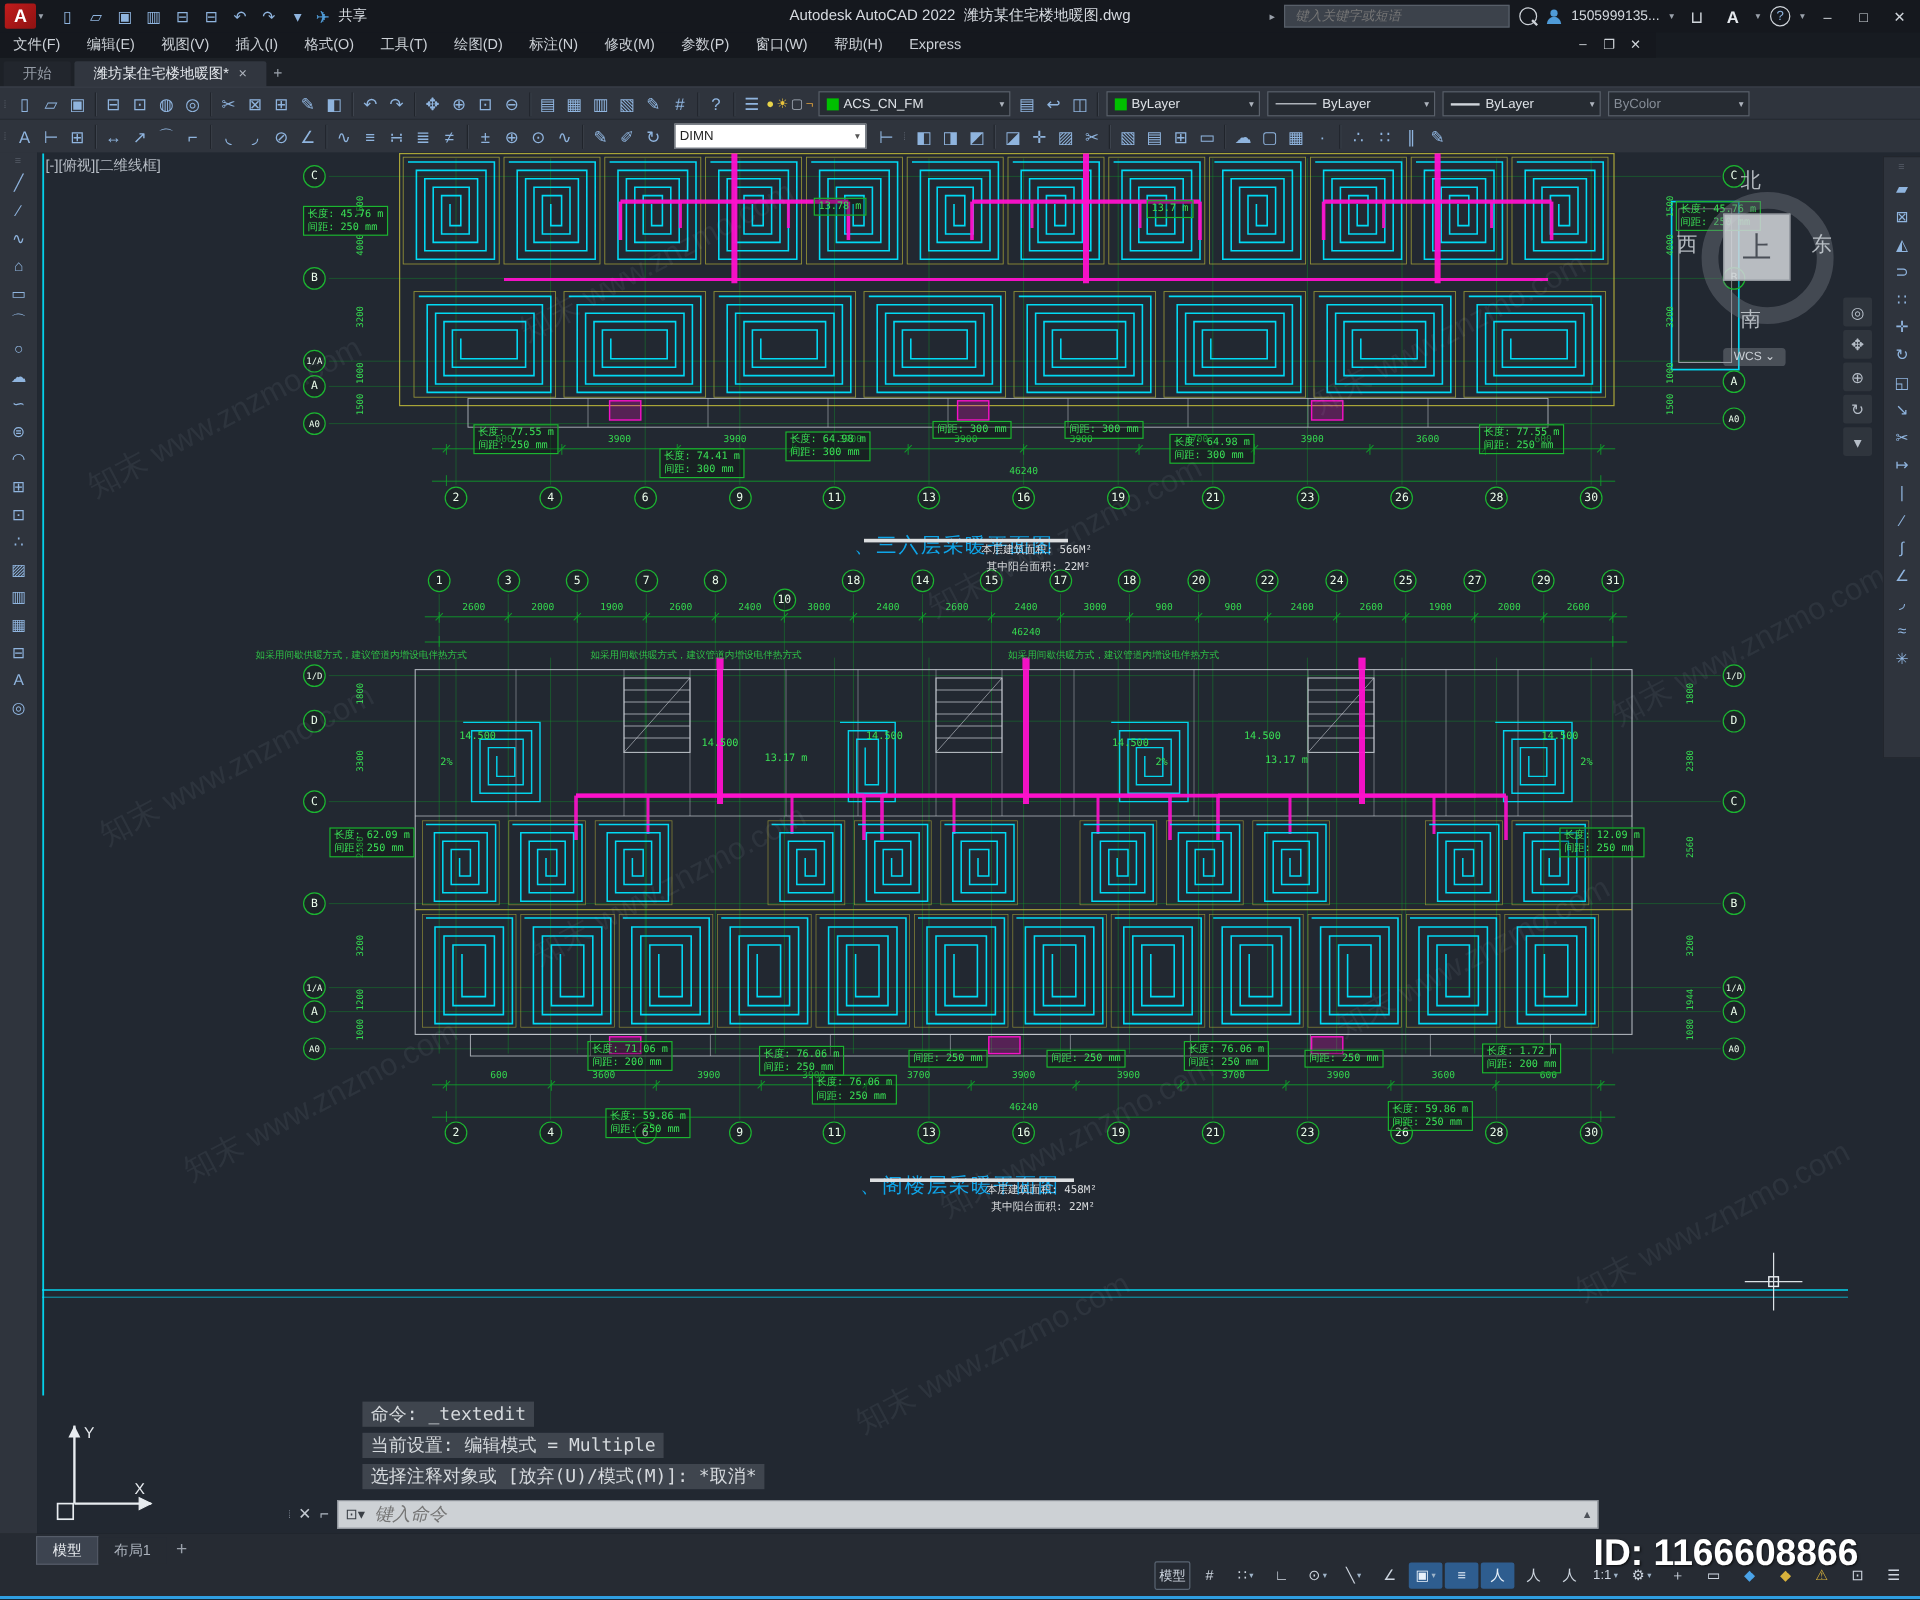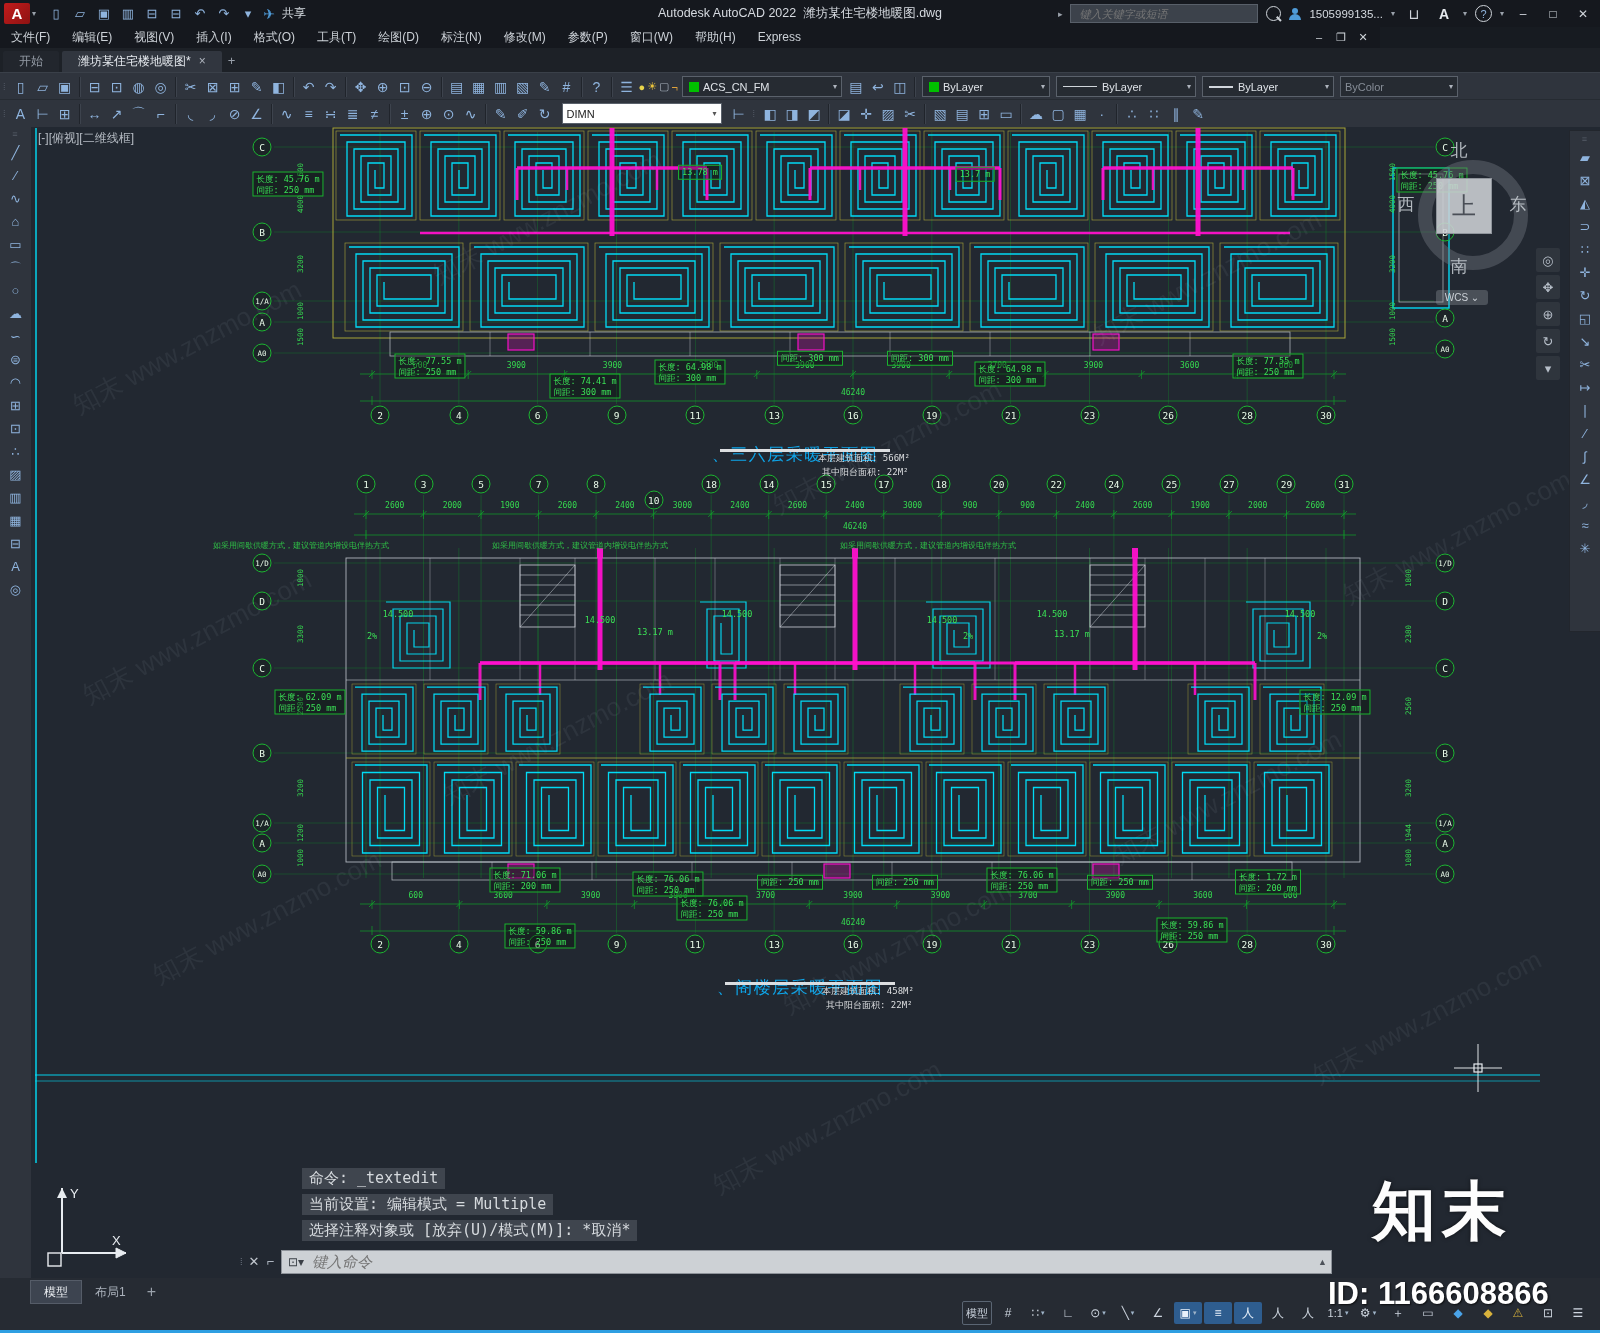--- a/index.html
+++ b/index.html
@@ -772,21 +772,20 @@
     <div class="cmd-row">
       <span class="cmd-grip">⁞</span>
       <span class="cmd-x">✕</span>
       <span class="cmd-wrench">⌐</span>
       <div class="cmd-field">
         <span class="cmd-icon">⊡▾</span>
         <input class="cmd-input" placeholder="键入命令" style="">
         <span class="cmd-up">▲</span>
       </div>
     </div>
-    <div class="wm-logo">知末</div>
   <div class="bubble" style="left: 380px; top: 415px;">2</div>
       <div class="bubble" style="left: 458.833px; top: 415px;">4</div>
       <div class="bubble" style="left: 537.667px; top: 415px;">6</div>
       <div class="bubble" style="left: 616.5px; top: 415px;">9</div>
       <div class="bubble" style="left: 695.333px; top: 415px;">11</div>
       <div class="bubble" style="left: 774.167px; top: 415px;">13</div>
       <div class="bubble" style="left: 853px; top: 415px;">16</div>
       <div class="bubble" style="left: 931.833px; top: 415px;">19</div>
       <div class="bubble" style="left: 1010.67px; top: 415px;">21</div>
       <div class="bubble" style="left: 1089.5px; top: 415px;">23</div>

